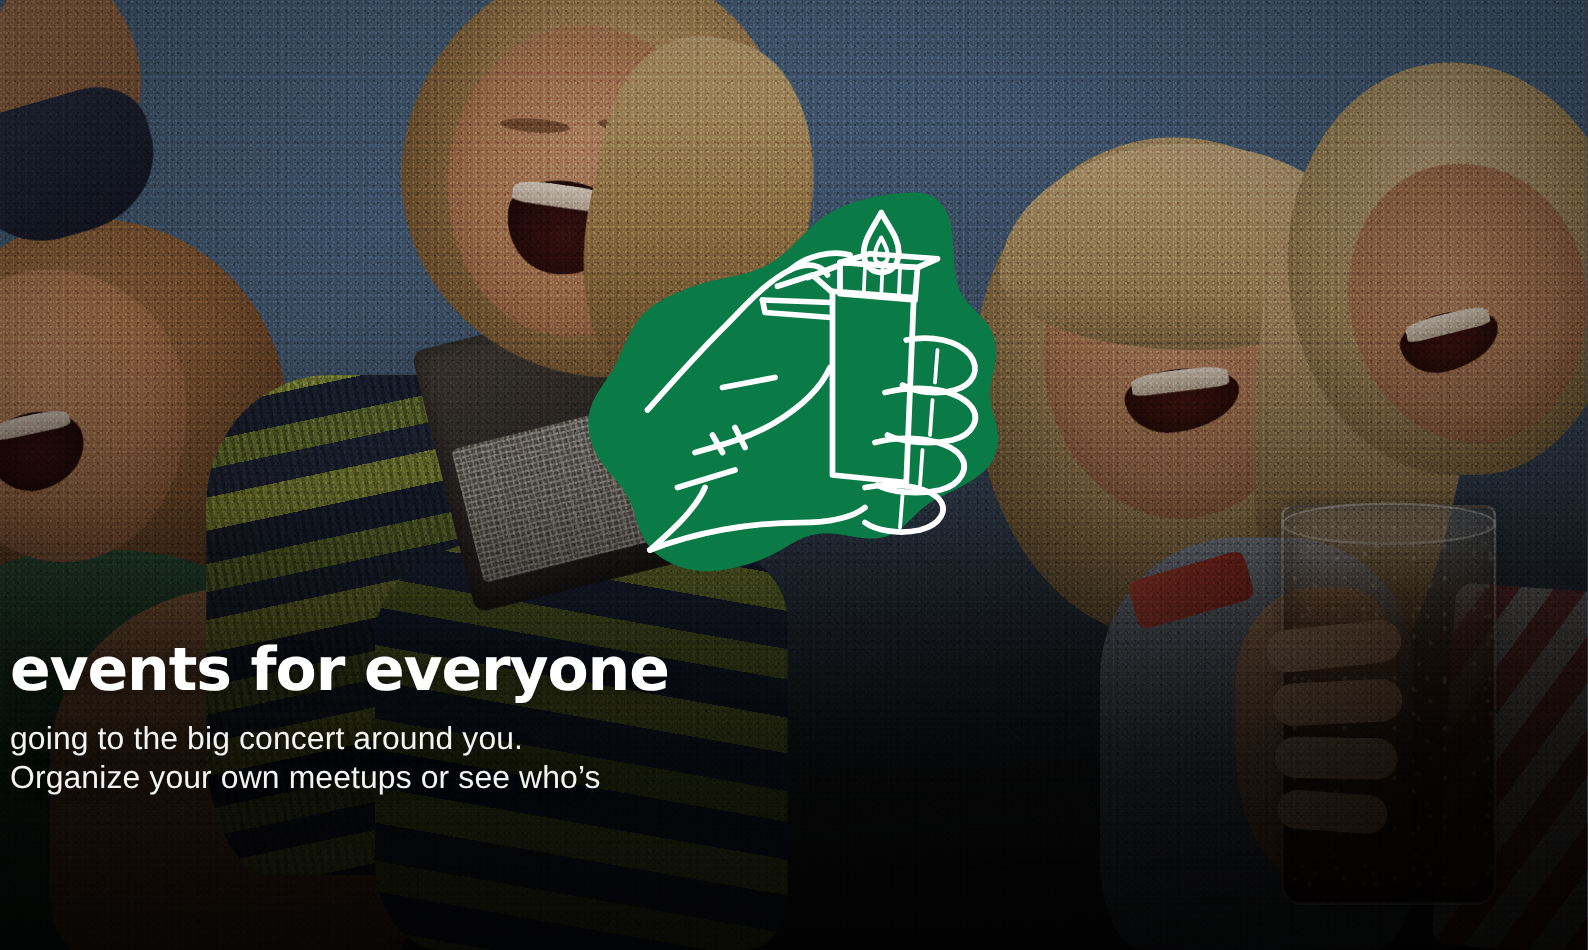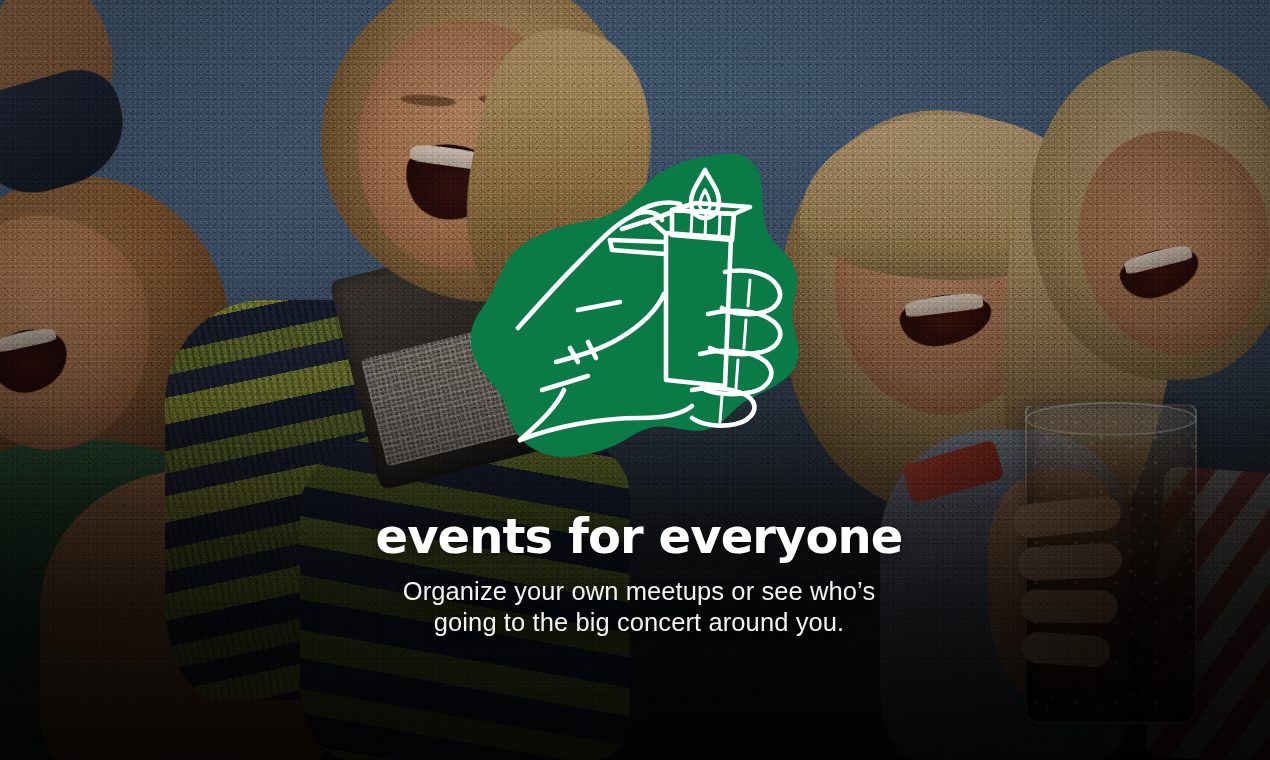--- a/index.html
+++ b/index.html
@@ -343,21 +343,20 @@
     left:460px; top:150px;
     width:350px; height:320px;
   }
   .sticker svg { width:100%; height:100%; display:block; }
 
   
   .copy {
     position:absolute;
     left:8px; right:0;
     top:512px;
-    text-align:center;
     z-index:9;
   }
   .headline {
     color:#ffffff;
     font-family:"DejaVu Sans", sans-serif;
     font-weight:700;
     font-size:48px;
     line-height:1.0;
     letter-spacing:-0.9px;
     text-shadow:0 2px 14px rgba(0,0,0,.55);
@@ -505,18 +504,18 @@
 
         <path d="M60 290 C96 276 140 268 180 268 C206 268 222 264 232 256"></path>
         <path d="M60 290 C78 274 96 258 104 240"></path>
       </g>
     </svg>
   </div>
 
   <div class="copy">
     <h1 class="headline">events for everyone</h1>
     <p class="subcopy">
+      <span class="l">going to the big concert around you.</span>
       <span class="l">Organize your own meetups or see who’s</span>
-      <span class="l">going to the big concert around you.</span>
     </p>
   </div>
 
 </div>
 
 </body></html>

